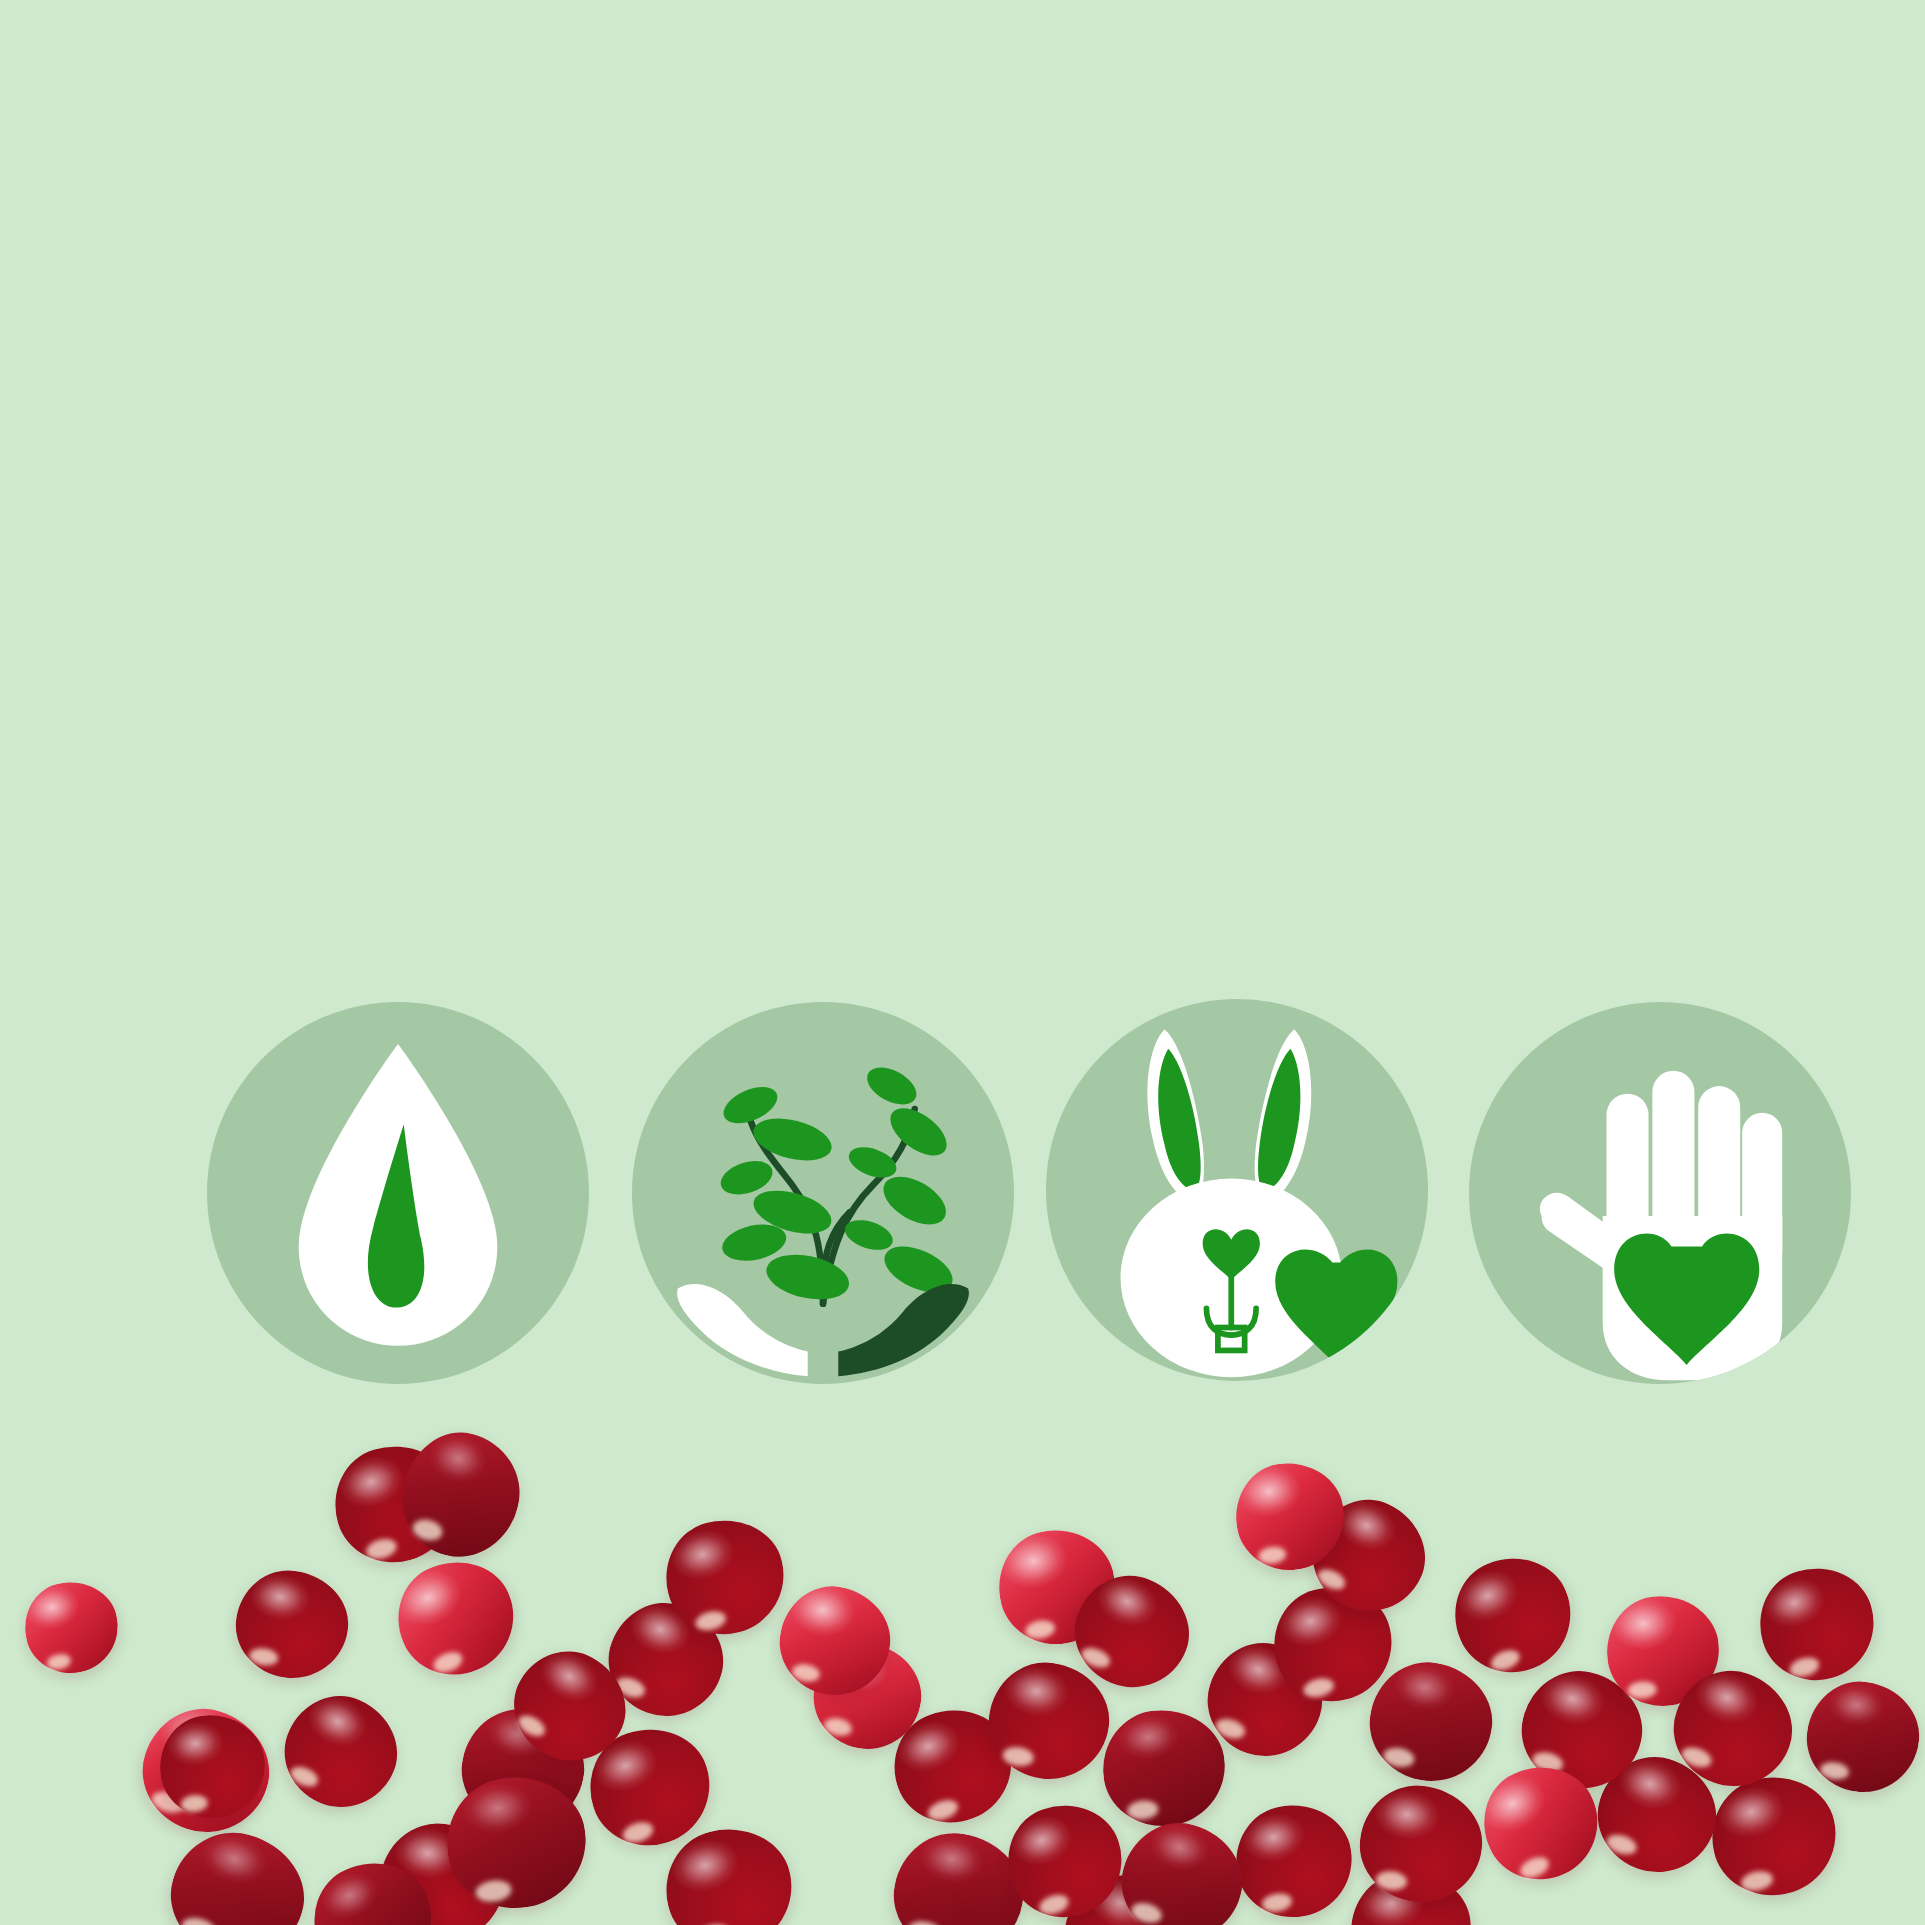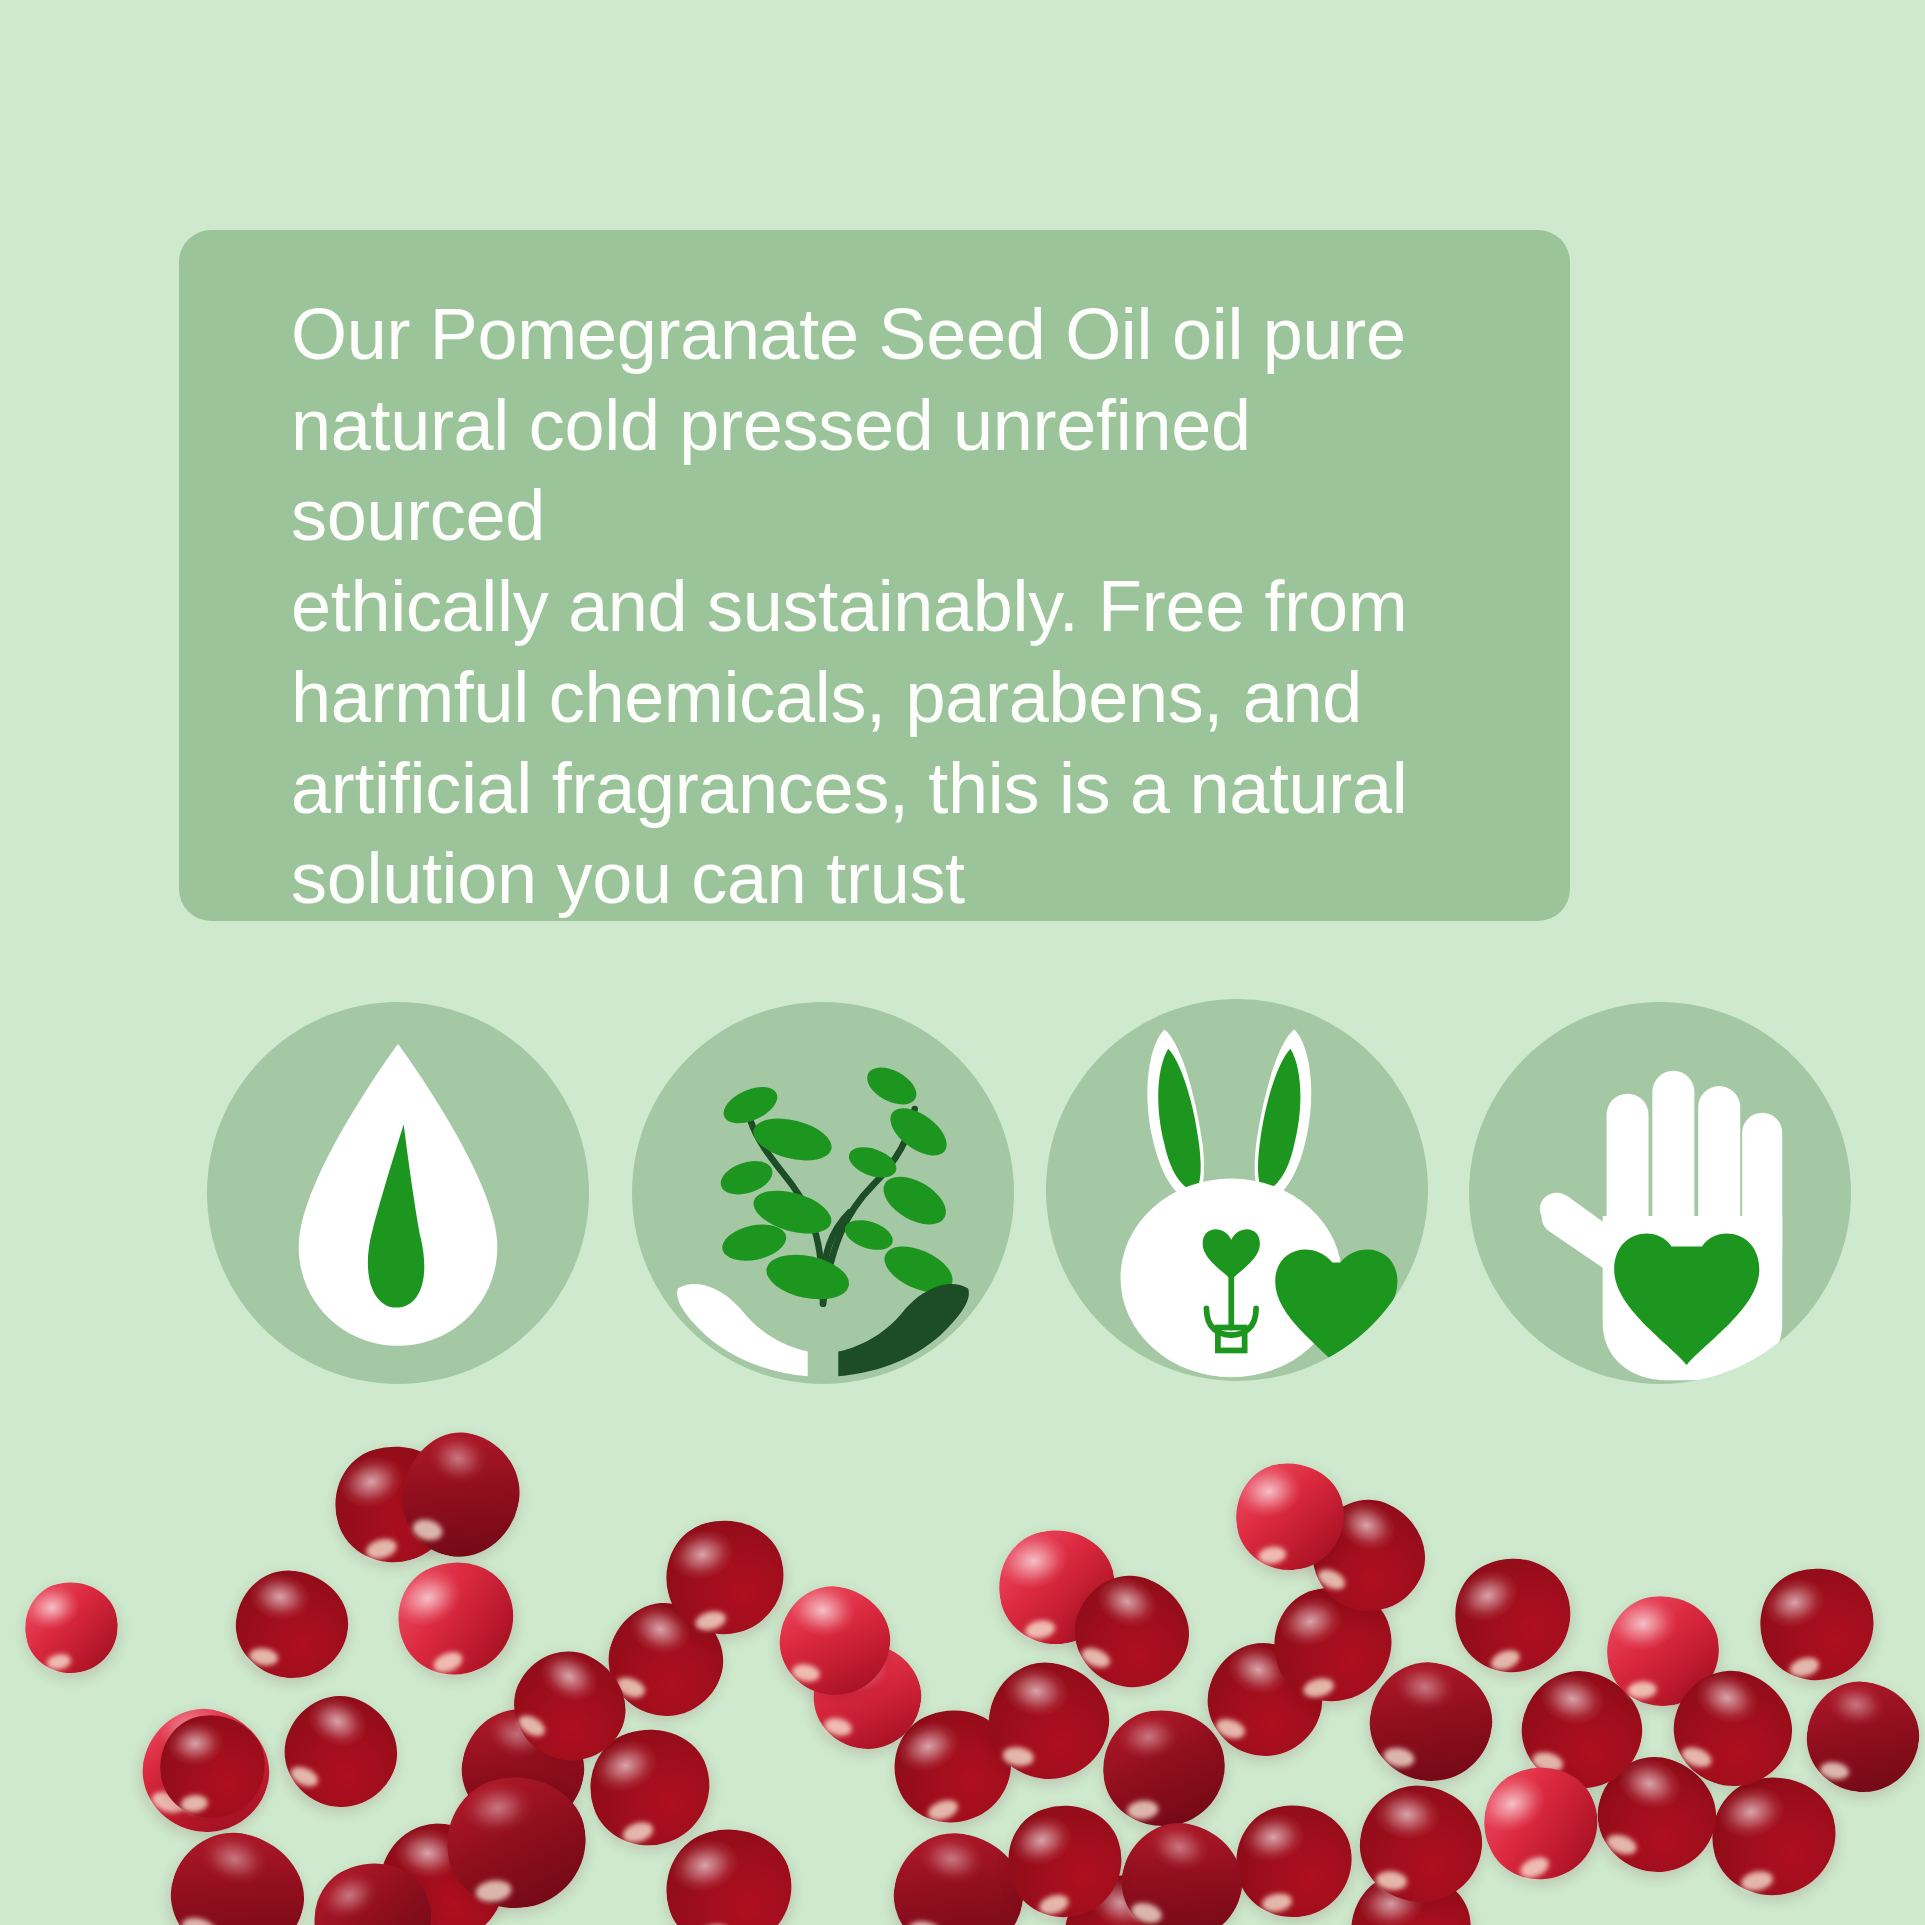--- a/index.html
+++ b/index.html
@@ -105,28 +105,20 @@
     background:
       radial-gradient(ellipse 34% 26% at 40% 22%, rgba(255,255,255,0.42) 0%, rgba(255,255,255,0.06) 55%, rgba(255,255,255,0) 74%),
       linear-gradient(160deg, #b51b2c 0%, #920f1f 45%, #6d0813 100%);
   }
 </style>
 </head>
 <body>
 
 <div id="stage">
 
-  <div id="text-card">
-    <p id="headline">Our Pomegranate Seed Oil oil pure
-natural cold pressed unrefined sourced
-ethically and sustainably. Free from
-harmful chemicals, parabens, and
-artificial fragrances, this is a natural
-solution you can trust</p>
-  </div>
 
   <div id="badge-row">
 
     <div class="badge b1">
       <svg viewBox="0 0 200 200">
         <path d="M100 22 C100 22 152 92 152 128 C152 158 128 180 100 180 C72 180 48 158 48 128 C48 92 100 22 100 22 Z" fill="#ffffff"></path>
         <path d="M103 64 C103 64 93 96 87 118 C80 143 87 160 99 160 C111 160 117 146 112 124 C108 104 103 64 103 64 Z" fill="#1d9620"></path>
       </svg>
     </div>
 

